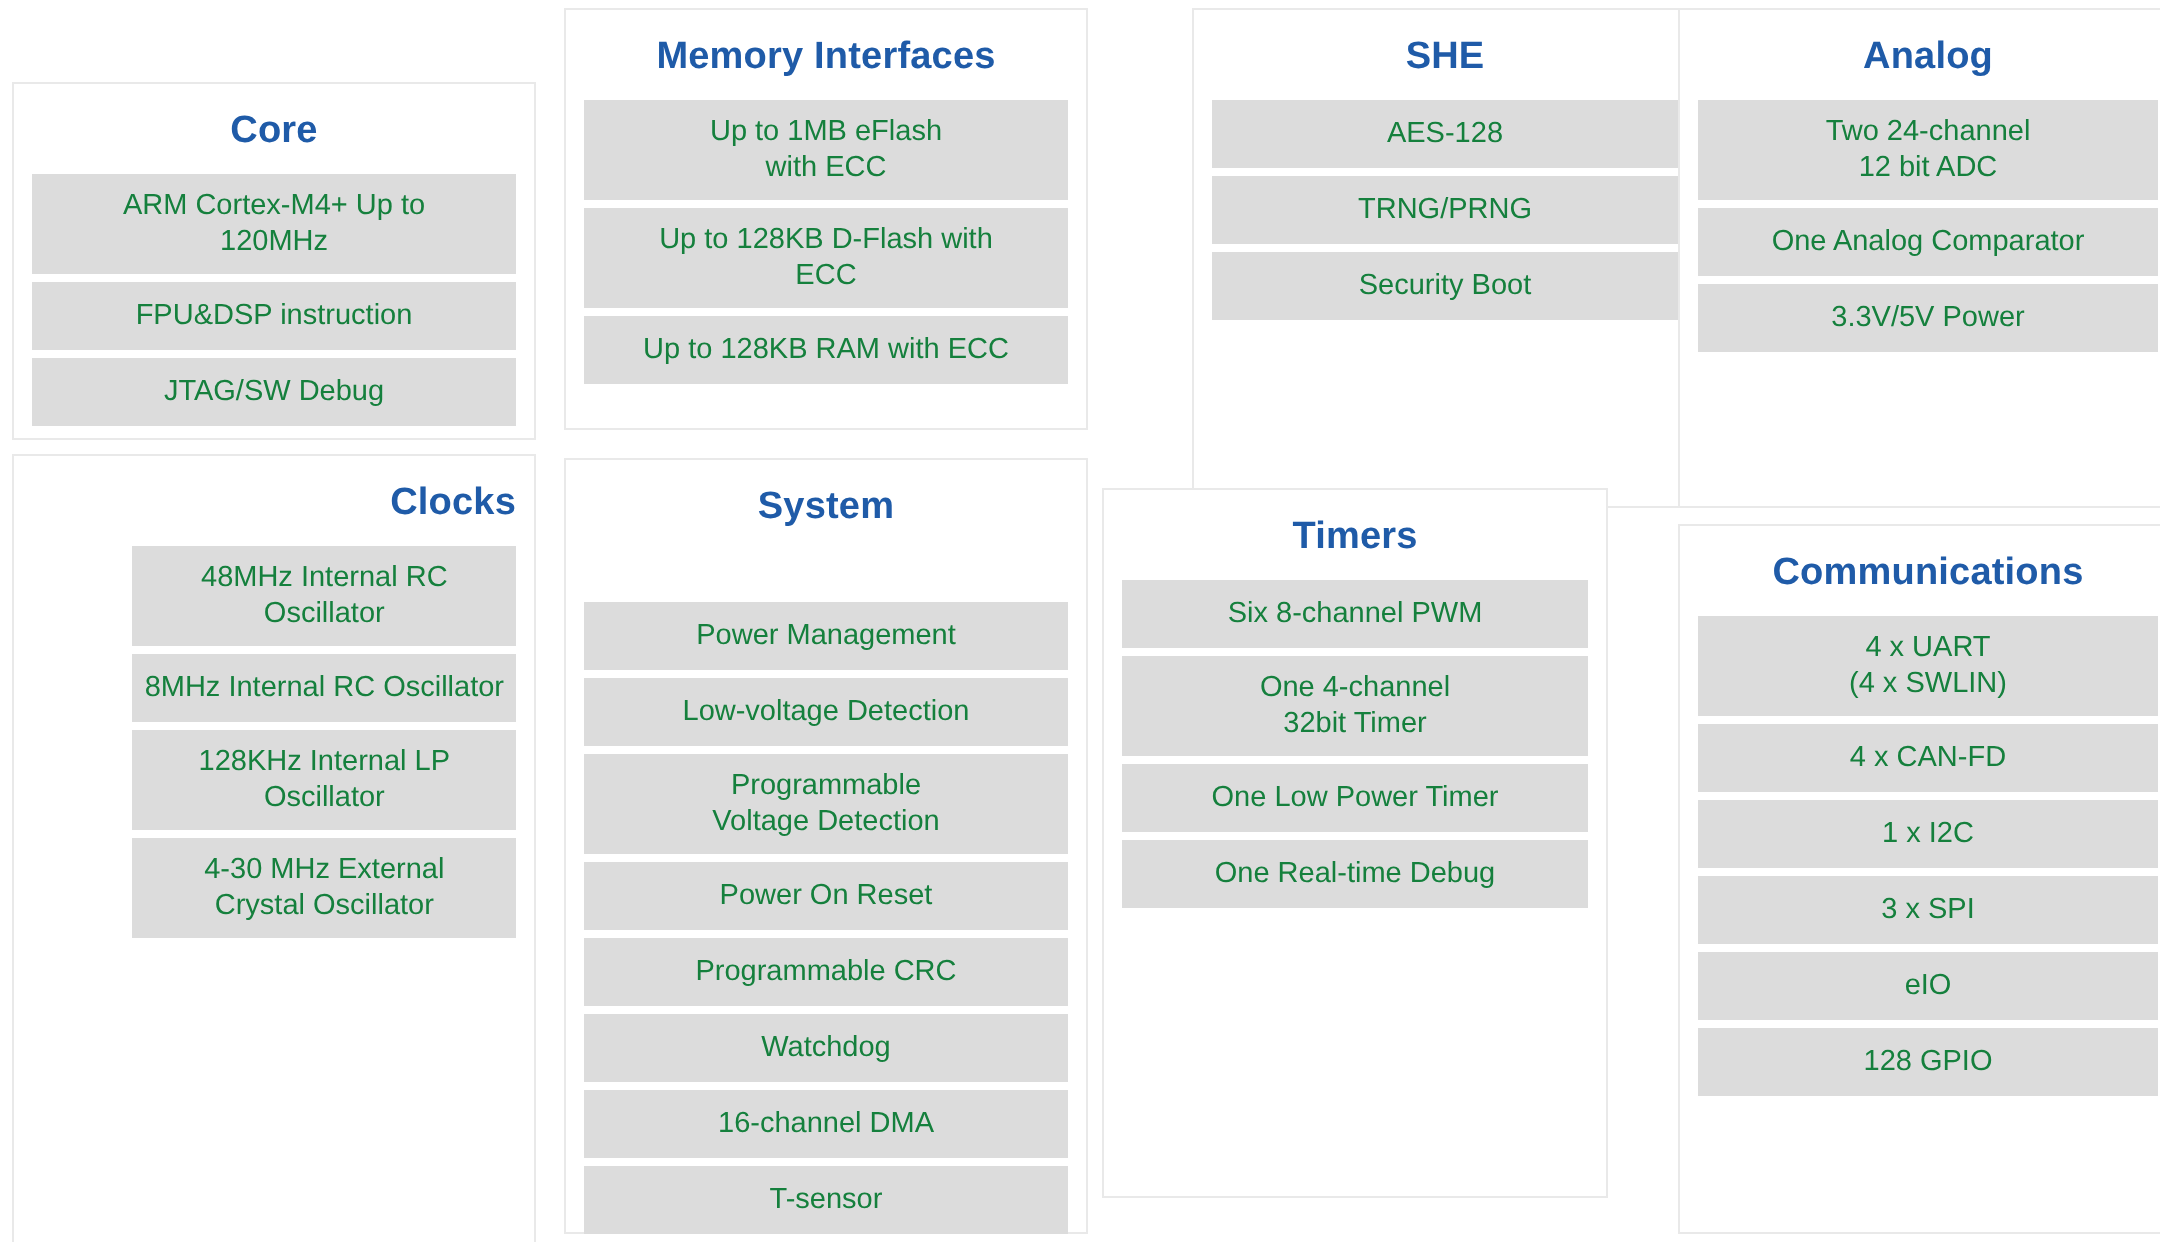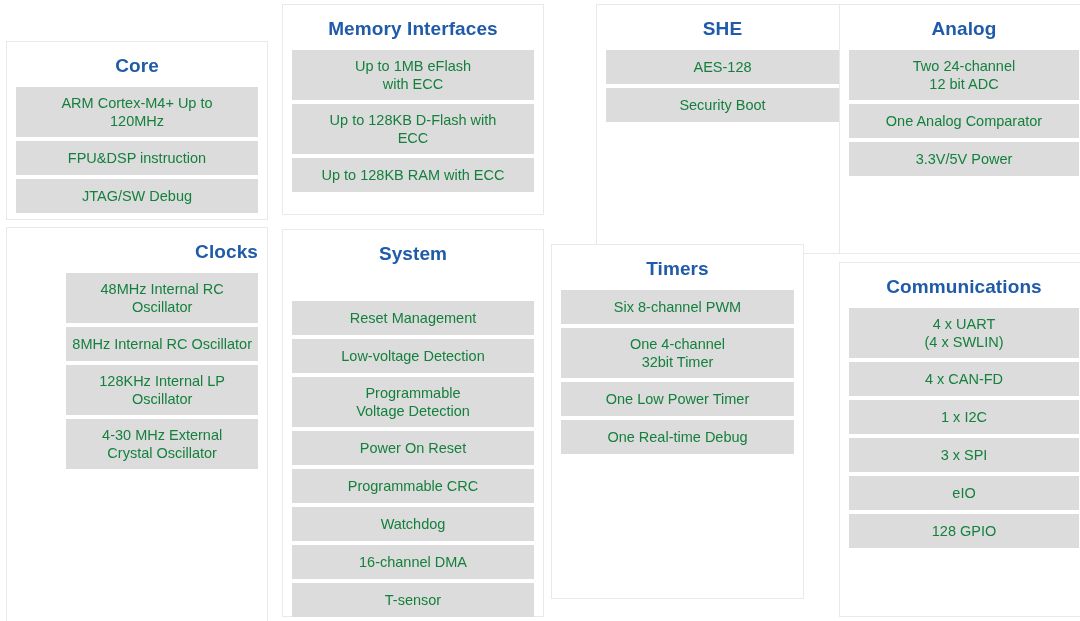--- a/index.html
+++ b/index.html
@@ -141,21 +141,21 @@
       <div class="item">
           <span>Up to 128KB RAM with ECC</span>
         </div>
     </div>
   </div>
 
   <div class="panel col2" id="panel-system">
     <div class="panel-title">System</div>
     <div class="items">
       <div class="item">
-          <span>Reset Management</span>
+          <span>Power Management</span>
         </div>
       <div class="item">
           <span>Low-voltage Detection</span>
         </div>
       <div class="item two-line">
           <span>Programmable
 Voltage Detection</span>
         </div>
       <div class="item">
           <span>Power On Reset</span>
@@ -175,20 +175,23 @@
     </div>
   </div>
 
   <div class="panel col3" id="panel-she">
     <div class="panel-title">SHE</div>
     <div class="items">
       <div class="item">
           <span>AES-128</span>
         </div>
       <div class="item">
+          <span>TRNG/PRNG</span>
+        </div>
+      <div class="item">
           <span>Security Boot</span>
         </div>
     </div>
   </div>
 
   <div class="panel col3" id="panel-timers">
     <div class="panel-title">Timers</div>
     <div class="items">
       <div class="item">
           <span>Six 8-channel PWM</span>

